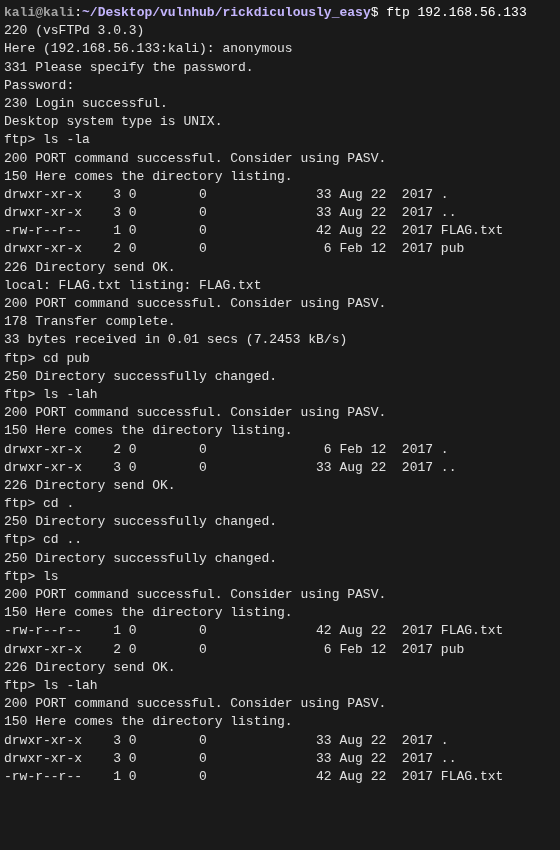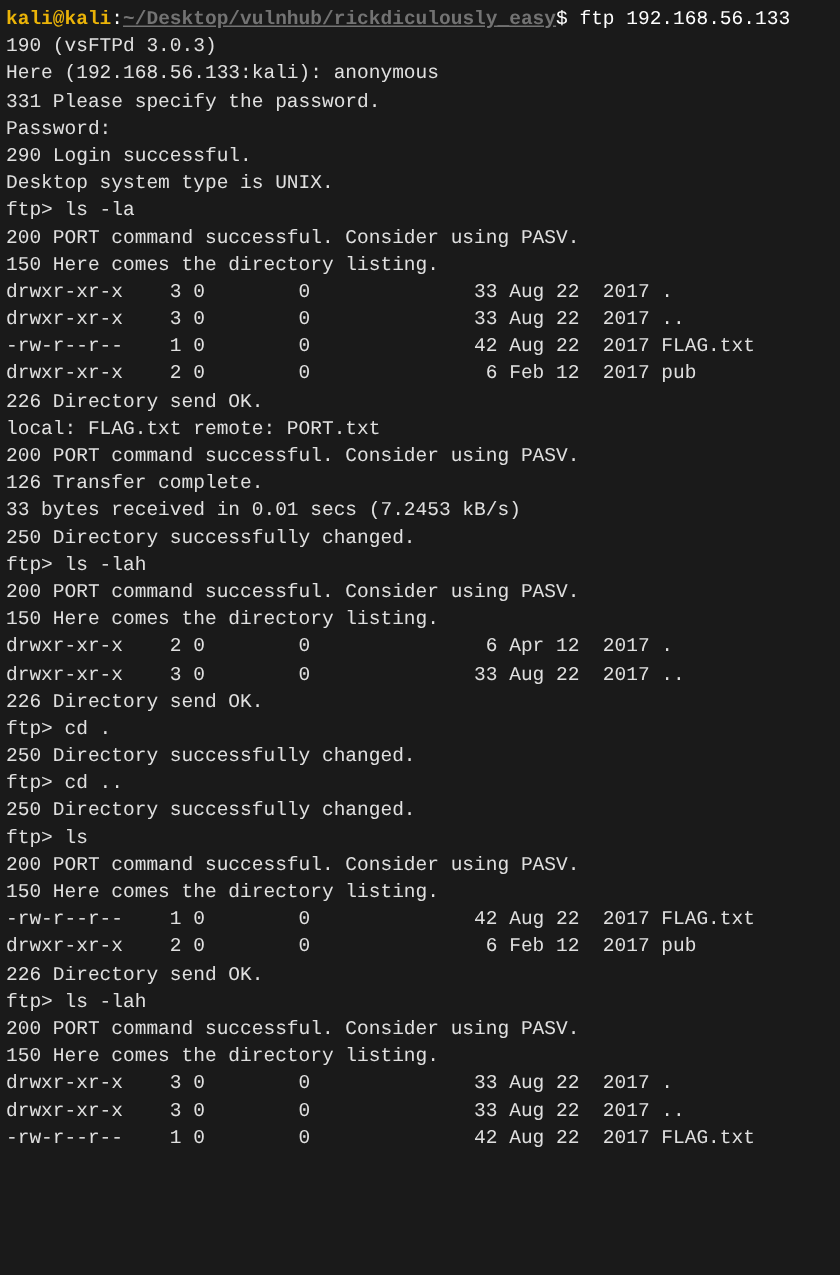--- a/index.html
+++ b/index.html
@@ -6,53 +6,54 @@
       background-color: #1a1a1a;
       color: #e0e0e0;
       font-family: 'Courier New', monospace;
       font-size: 13px;
       line-height: 1.4;
       margin: 0;
       padding: 4px;
       width: 552px;
     }
     .line { white-space: pre; }
-    .red { color: #eab308; font-weight: bold; }
+    .red { color: #a3a3a3; font-weight: bold; }
     .white { color: #ffffff; }
-    .cyan { color: #737373; font-weight: bold; text-decoration: underline; }
+    .cyan { color: #c4b5fd; font-weight: bold; }
     .dollar { color: #ffffff; }
   </style>
 </head>
 <body>
 
 <div id="terminal">
     <div class="line"><span class="red">kali@kali</span><span class="white">:</span><span class="cyan">~/Desktop/vulnhub/rickdiculously_easy</span><span class="dollar">$ </span><span class="white">ftp 192.168.56.133</span></div>
-    <div class="line">190 (vsFTPd 3.0.3)</div>
+    <div class="line">220 (vsFTPd 3.0.3)</div>
     <div class="line">Here (192.168.56.133:kali): anonymous</div>
     <div class="line">331 Please specify the password.</div>
     <div class="line">Password:</div>
-    <div class="line">290 Login successful.</div>
+    <div class="line">230 Login successful.</div>
     <div class="line">Desktop system type is UNIX.</div>
     <div class="line">ftp&gt; ls -la</div>
     <div class="line">200 PORT command successful. Consider using PASV.</div>
     <div class="line">150 Here comes the directory listing.</div>
     <div class="line">drwxr-xr-x    3 0        0              33 Aug 22  2017 .</div>
     <div class="line">drwxr-xr-x    3 0        0              33 Aug 22  2017 ..</div>
     <div class="line">-rw-r--r--    1 0        0              42 Aug 22  2017 FLAG.txt</div>
     <div class="line">drwxr-xr-x    2 0        0               6 Feb 12  2017 pub</div>
     <div class="line">226 Directory send OK.</div>
-    <div class="line">local: FLAG.txt remote: PORT.txt</div>
+    <div class="line">local: FLAG.txt listing: FLAG.txt</div>
     <div class="line">200 PORT command successful. Consider using PASV.</div>
-    <div class="line">126 Transfer complete.</div>
+    <div class="line">178 Transfer complete.</div>
     <div class="line">33 bytes received in 0.01 secs (7.2453 kB/s)</div>
+    <div class="line">ftp&gt; cd pub</div>
     <div class="line">250 Directory successfully changed.</div>
     <div class="line">ftp&gt; ls -lah</div>
     <div class="line">200 PORT command successful. Consider using PASV.</div>
     <div class="line">150 Here comes the directory listing.</div>
-    <div class="line">drwxr-xr-x    2 0        0               6 Apr 12  2017 .</div>
+    <div class="line">drwxr-xr-x    2 0        0               6 Feb 12  2017 .</div>
     <div class="line">drwxr-xr-x    3 0        0              33 Aug 22  2017 ..</div>
     <div class="line">226 Directory send OK.</div>
     <div class="line">ftp&gt; cd .</div>
     <div class="line">250 Directory successfully changed.</div>
     <div class="line">ftp&gt; cd ..</div>
     <div class="line">250 Directory successfully changed.</div>
     <div class="line">ftp&gt; ls</div>
     <div class="line">200 PORT command successful. Consider using PASV.</div>
     <div class="line">150 Here comes the directory listing.</div>
     <div class="line">-rw-r--r--    1 0        0              42 Aug 22  2017 FLAG.txt</div>

